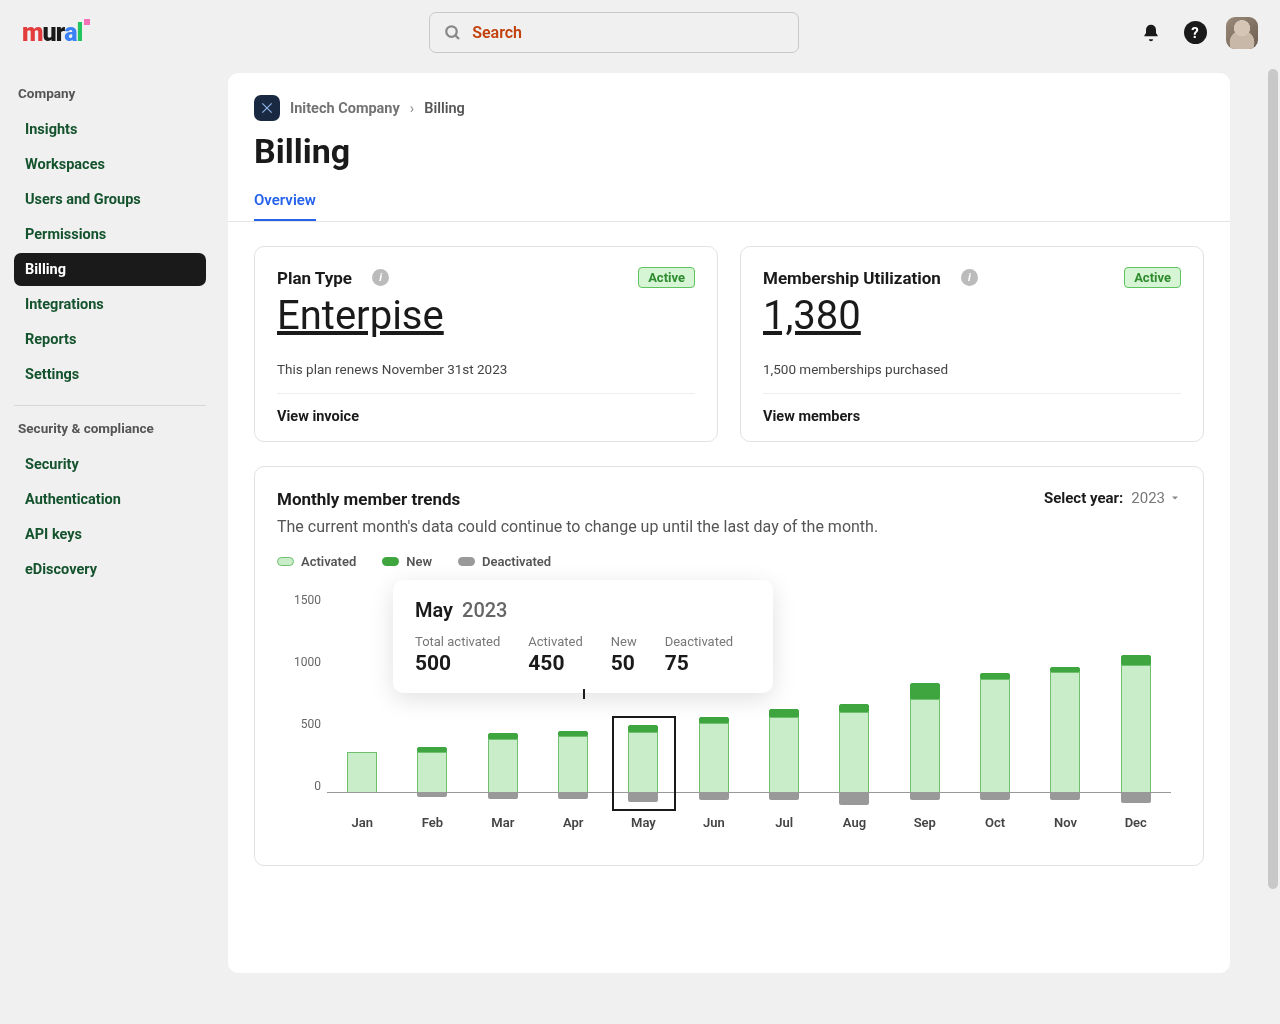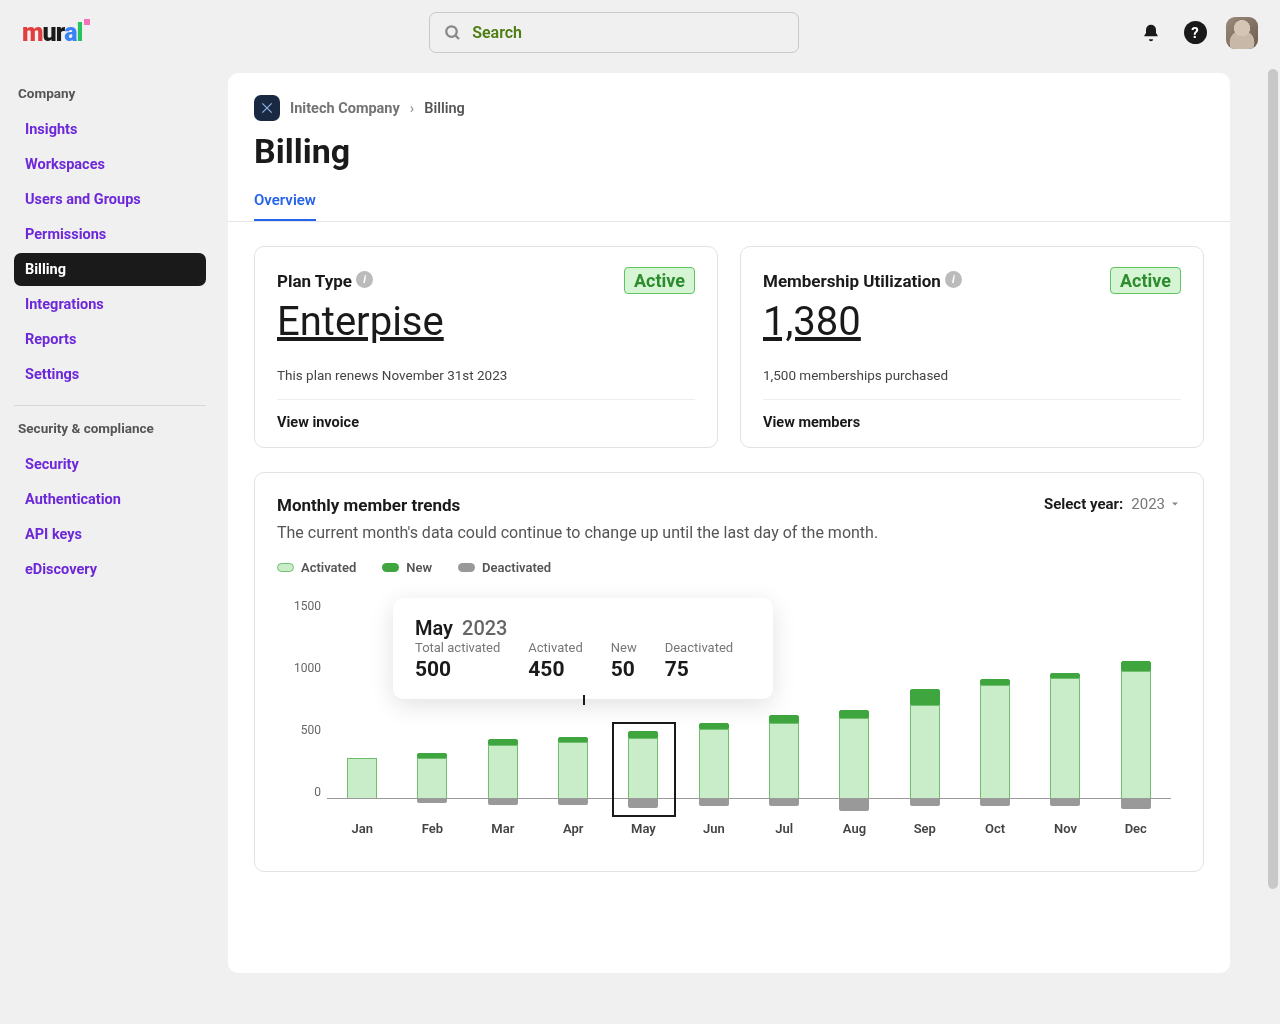--- a/index.html
+++ b/index.html
@@ -39,21 +39,21 @@
 }
 .search {
   width: 370px;
   height: 41px;
   border: 1px solid #c8c8c8;
   border-radius: 7px;
   background: #f0f0f0;
   display: flex;
   align-items: center;
   padding: 0 14px;
-  color: #4d7c0f;
+  color: #c2410c;
   font-size: 16px;
   font-weight: 600;
 }
 .search svg { margin-right: 10px; }
 .topbar-right {
   display: flex;
   align-items: center;
   gap: 18px;
 }
 .icon-btn {
@@ -96,21 +96,21 @@
   font-size: 13.5px;
   font-weight: 700;
   color: #555;
   margin-bottom: 12px;
   padding: 0 4px;
 }
 .sidebar-item {
   padding: 8px 11px;
   font-size: 14.5px;
   font-weight: 700;
-  color: #6d28d9;
+  color: #14532d;
   border-radius: 7px;
   cursor: pointer;
   margin-bottom: 2px;
 }
 .sidebar-item.active {
   background: #1a1a1a;
   color: #fff;
 }
 .sidebar-divider {
   border: none;
@@ -175,36 +175,36 @@
   border: 1px solid #e2e2e2;
   border-radius: 10px;
   padding: 20px 22px 16px 22px;
   position: relative;
 }
 .card-head-row {
   display: flex;
   align-items: center;
   justify-content: space-between;
 }
-.card-title-wrap { display: flex; gap: 4px; }
+.card-title-wrap { display: flex; align-items: center; gap: 20px; }
 .card-title { font-size: 17px; font-weight: 700; }
 .info-icon {
   width: 17px; height: 17px;
   border-radius: 50%;
   background: #bbb;
   color: #fff;
   display: flex; align-items: center; justify-content: center;
   font-size: 11px; font-weight: 700;
   font-style: italic;
 }
 .badge-active {
   background: #d5f5d5;
   border: 1px solid #5fc45f;
   color: #2e8b2e;
-  font-size: 18px;
+  font-size: 13px;
   font-weight: 700;
   padding: 2px 9px;
   border-radius: 4px;
   margin-left: 40px;
 }
 .big-val {
   font-size: 40px;
   font-weight: 400;
   margin-top: 4px;
   margin-bottom: 22px;
@@ -316,21 +316,21 @@
 }
 
 .tooltip {
   position: absolute;
   background: #fff;
   border-radius: 10px;
   box-shadow: 0 6px 24px rgba(0,0,0,.12);
   padding: 18px 22px;
   min-width: 380px;
 }
-.tooltip-title { font-size: 20px; font-weight: 600; }
+.tooltip-title { font-size: 20px; font-weight: 600; margin-bottom: 12px; }
 .tooltip-title .yr { color: #666; font-weight: 500; margin-left: 4px; }
 .tooltip-row { display: flex; gap: 28px; }
 .tooltip-col .lbl { font-size: 13px; color: #777; }
 .tooltip-col .val { font-size: 21px; font-weight: 700; margin-top: 2px; }
 .tooltip-pointer {
   position: absolute;
   left: 50%; bottom: -6px;
   width: 1.5px; height: 10px; background: #1a1a1a;
 }
 

